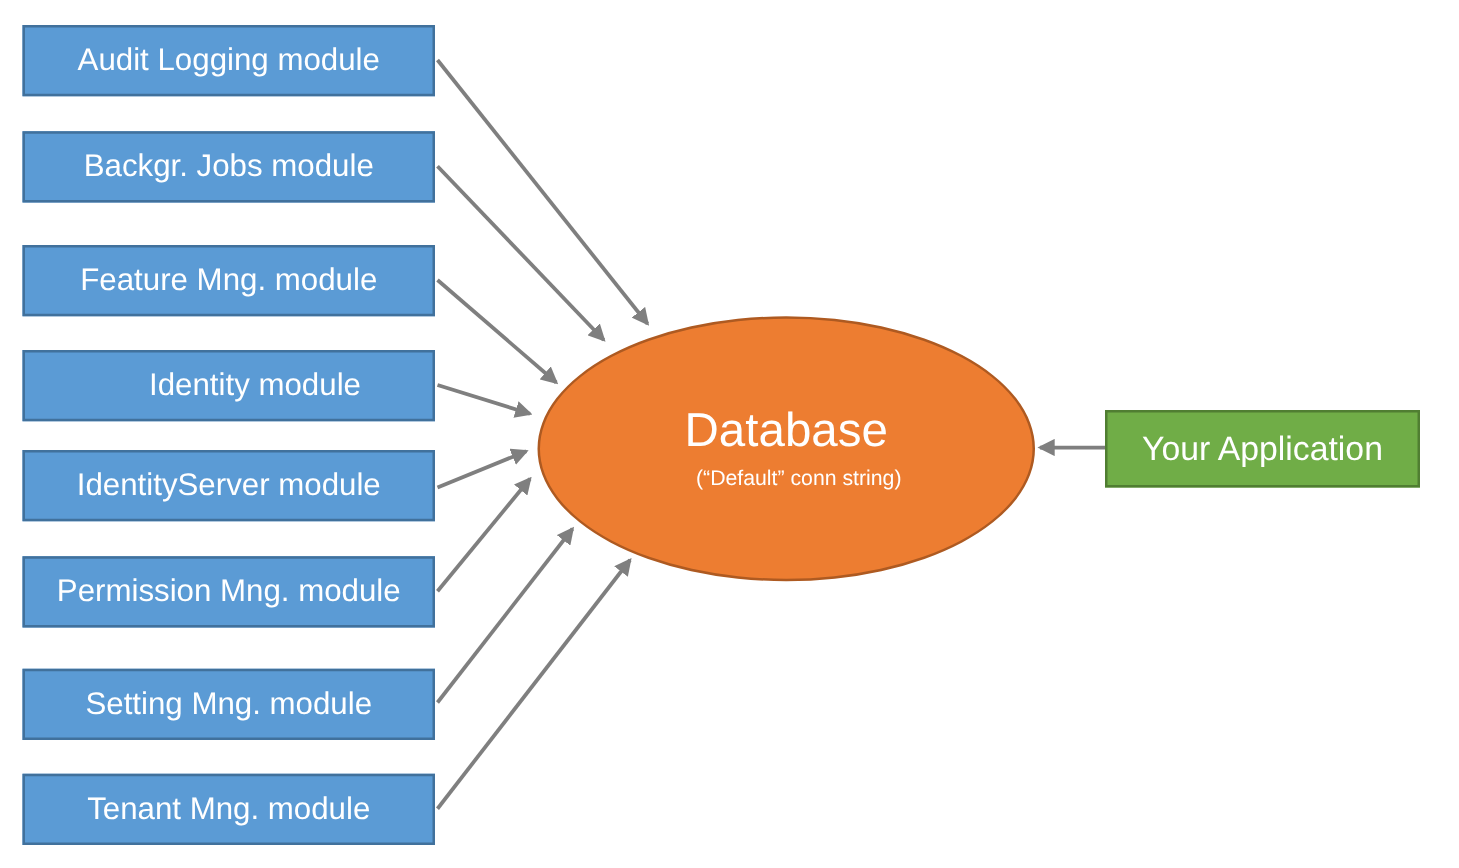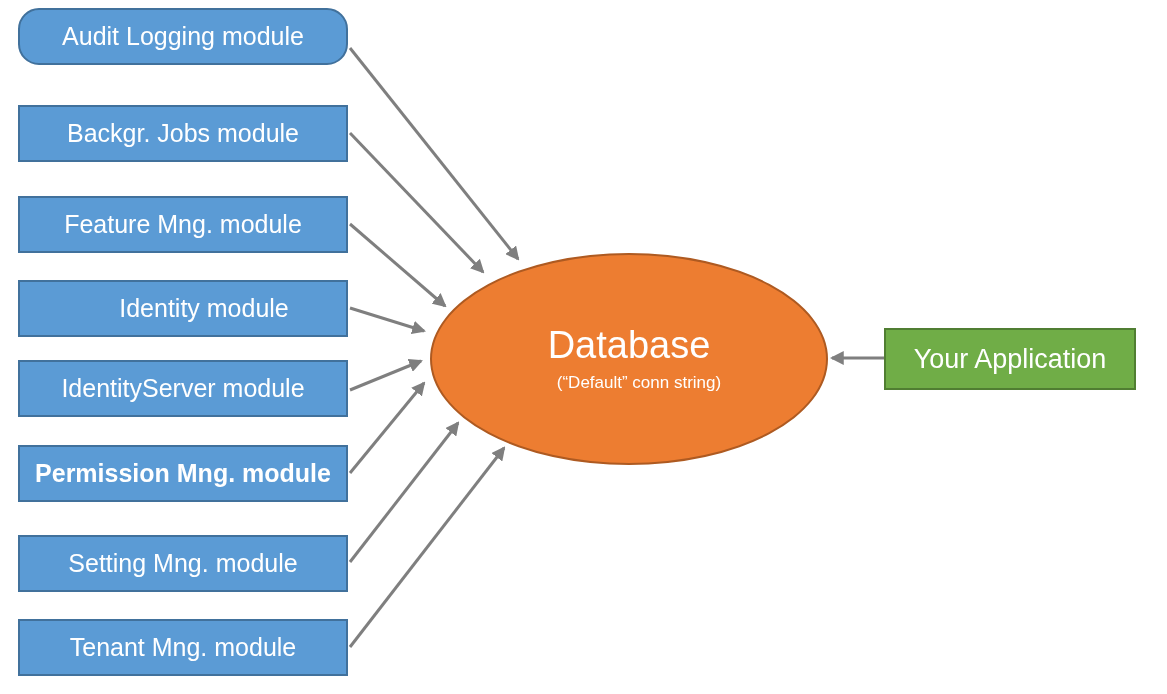--- a/index.html
+++ b/index.html
@@ -31,26 +31,26 @@
     box-sizing: border-box;
     background: var(--module-fill, #5B9BD5);
     border: 2px solid var(--module-border, #41719C);
     color: #ffffff;
     display: flex;
     align-items: center;
     justify-content: center;
     font-size: 25px;
     white-space: nowrap;
   }
-  .module-box:nth-of-type(1) { top: 8px; border-radius: 21px; }
+  .module-box:nth-of-type(1) { top: 20px; }
   .module-box:nth-of-type(2) { top: 105px; }
   .module-box:nth-of-type(3) { top: 196px; }
   .module-box:nth-of-type(4) { top: 280px; padding-left: 42px; }
   .module-box:nth-of-type(5) { top: 360px; }
-  .module-box:nth-of-type(6) { top: 445px; font-weight: bold; }
+  .module-box:nth-of-type(6) { top: 445px; }
   .module-box:nth-of-type(7) { top: 535px; }
   .module-box:nth-of-type(8) { top: 619px; }
   .db-ellipse {
     position: absolute;
     left: 430px;
     top: 253px;
     width: 398px;
     height: 212px;
     box-sizing: border-box;
     background: var(--database-fill, #ED7D31);

